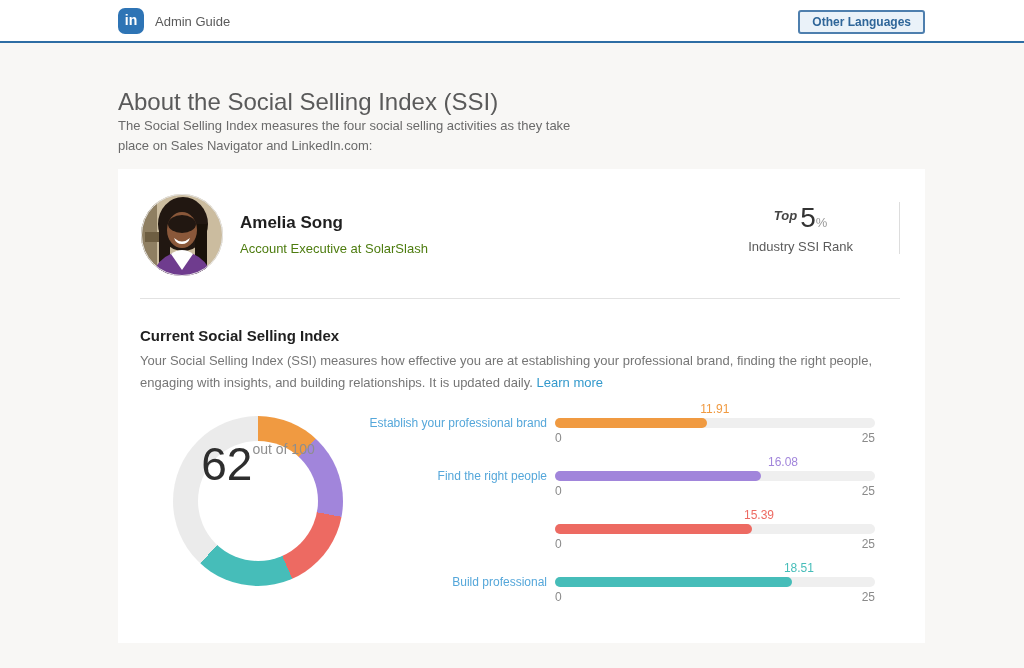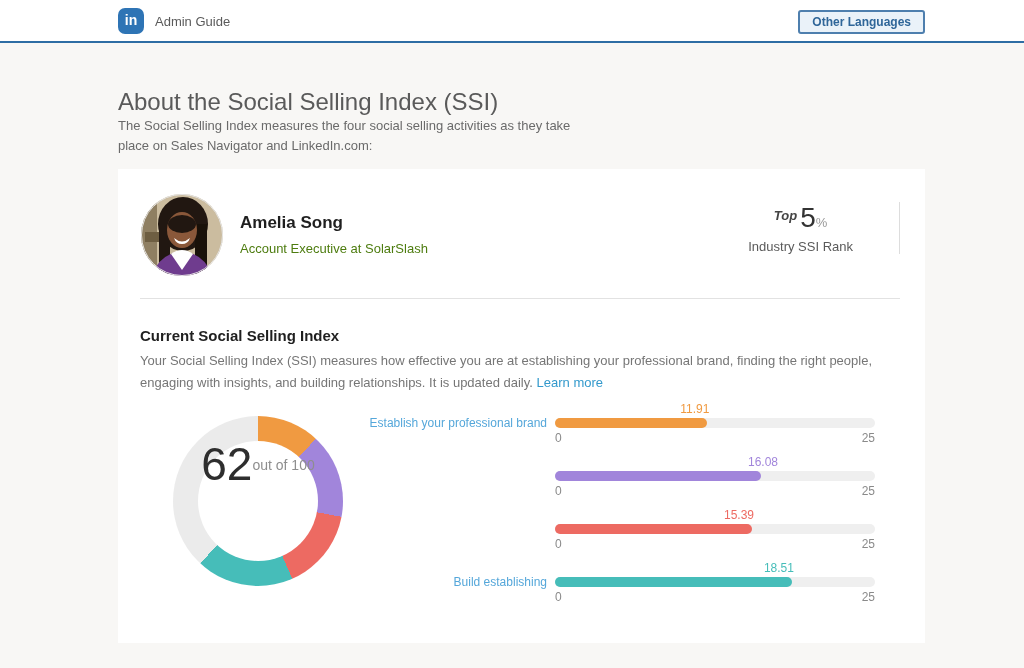--- a/index.html
+++ b/index.html
@@ -65,31 +65,31 @@
 
   
   .donut { position:absolute; left:55px; top:247px; width:170px; height:170px; }
   .donut-ring { position:absolute; inset:0; border-radius:50%; }
   .donut-hole {
     position:absolute; left:25px; top:25px; width:120px; height:120px;
     background:#fff; border-radius:50%;
     display:flex; flex-direction:row; align-items:flex-start; justify-content:center;
   }
   .donut-score { font-size:46px; color:#2E2E2E; line-height:1; }
-  .donut-sub { font-size:14px; color:#8E8E8E; margin-top:16px; }
+  .donut-sub { font-size:14px; color:#8E8E8E; margin-top:0; }
 
   
   .bar-row { position:absolute; left:0; width:790px; height:46px; }
   .bar-label {
     position:absolute; left:0; top:14px; width:429px; text-align:right;
     font-size:12px; color:#55A7DA; line-height:13px; cursor:pointer; white-space:nowrap;
   }
   .bar-value {
     position:absolute; top:0; font-size:12px; line-height:13px;
-    transform:translateX(-100%); white-space:nowrap;
+    transform:translateX(-100%); white-space:nowrap;margin-left:20px;
   }
   .bar-track {
     position:absolute; left:437px; top:15px; width:320px; height:10px;
     background:#EFEFEF; border-radius:5px;
   }
   .bar-fill { height:10px; border-radius:5px; }
   .axis-min { position:absolute; left:437px; top:28px; font-size:12px; color:#8A8A8A; }
   .axis-max { position:absolute; left:727px; top:28px; width:30px; text-align:right; font-size:12px; color:#8A8A8A; }
 </style>
 </head>
@@ -159,39 +159,40 @@
     <span class="bar-label">Establish your professional brand</span>
     <div class="bar-track">
         <div class="bar-fill" style="width: 152.448px; background: rgb(240, 154, 65);"></div>
       </div>
     <span class="axis-min">0</span>
     <span class="axis-max">25</span>
   </div>
 
   <div class="bar-row" style="top:287px">
     <span class="bar-value" style="left: 660px; color: rgb(161, 133, 219);">16.08</span>
+    <span class="bar-label">Find the right people</span>
     <div class="bar-track">
         <div class="bar-fill" style="width: 205.824px; background: rgb(161, 133, 219);"></div>
       </div>
     <span class="axis-min">0</span>
     <span class="axis-max">25</span>
   </div>
 
   <div class="bar-row" style="top:340px">
     <span class="bar-value" style="left: 635.992px; color: rgb(237, 106, 98);">15.39</span>
     <div class="bar-track">
         <div class="bar-fill" style="width: 196.992px; background: rgb(237, 106, 98);"></div>
       </div>
     <span class="axis-min">0</span>
     <span class="axis-max">25</span>
   </div>
 
   <div class="bar-row" style="top:393px">
     <span class="bar-value" style="left: 675.928px; color: rgb(70, 189, 185);">18.51</span>
-    <span class="bar-label">Build establishing</span>
+    <span class="bar-label">Build professional</span>
     <div class="bar-track">
         <div class="bar-fill" style="width: 236.928px; background: rgb(70, 189, 185);"></div>
       </div>
     <span class="axis-min">0</span>
     <span class="axis-max">25</span>
   </div>
 
 </div>
 
 </body></html>

